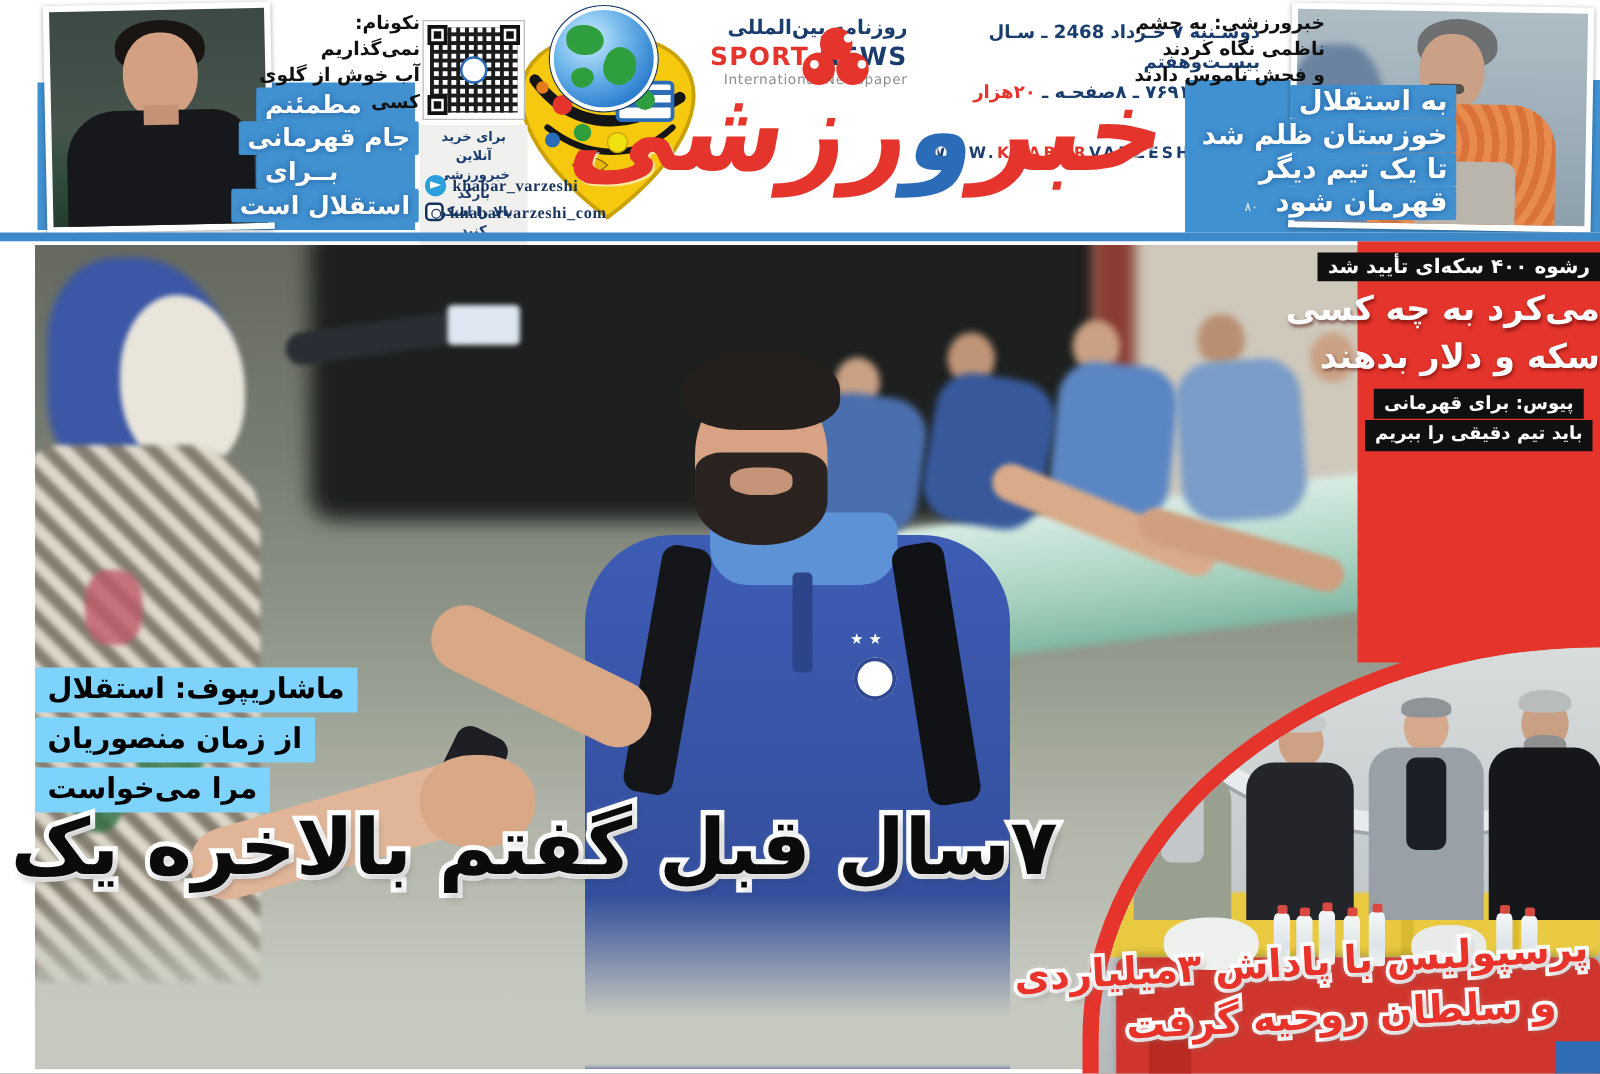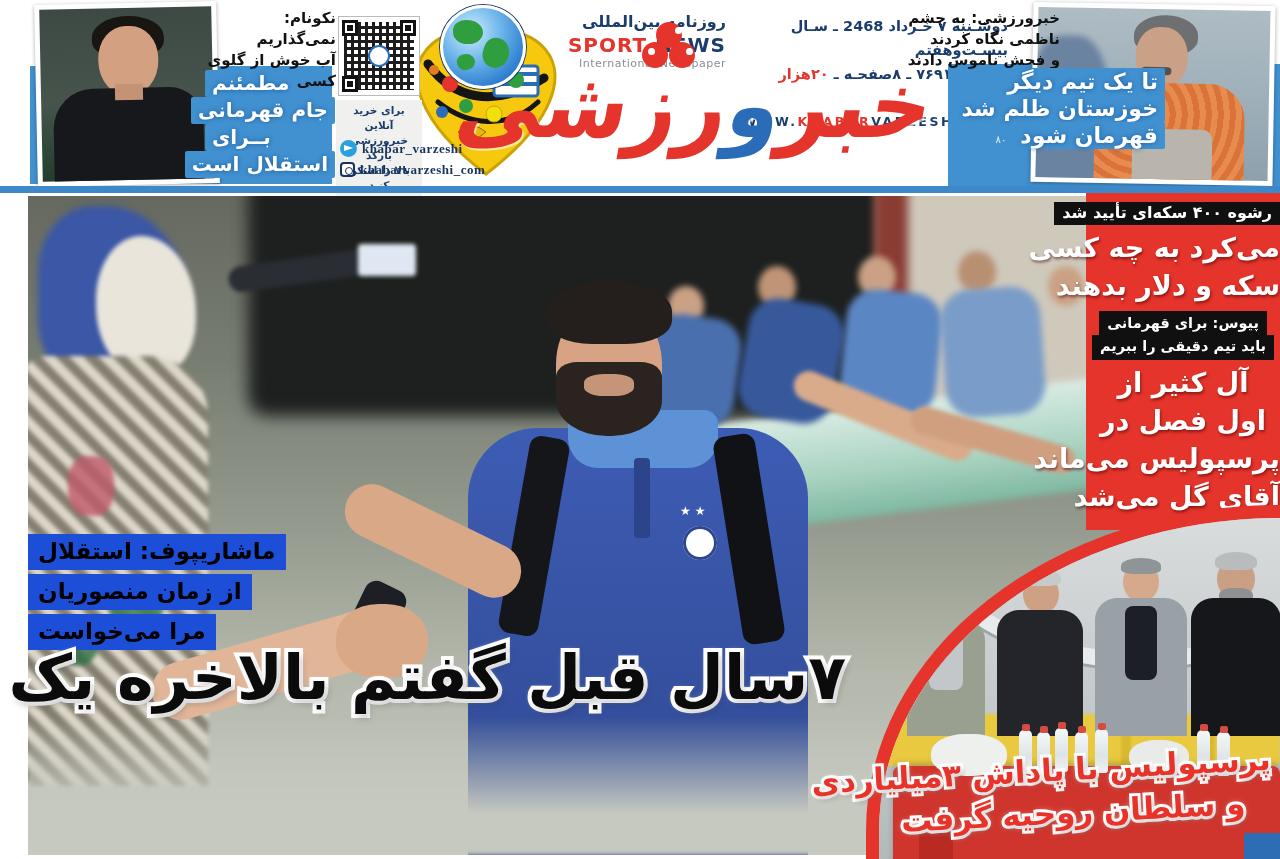--- a/index.html
+++ b/index.html
@@ -73,21 +73,21 @@
 
   
   .red-col { background:#e5342b; color:#fff; }
   .black-chip { display:inline-block; background:#101010; color:#fff; font-weight:bold;
     padding:1px 8px 3px; white-space:nowrap; }
   .redcol-headline { font-weight:900; color:#fff; font-size:27px; line-height:38px;
     text-align:center; text-shadow:1px 2px 3px rgba(70,0,0,.55); white-space:nowrap; }
   .footnote { font-size:10px; color:#fff; opacity:.85; }
 
   
-  .yellow-chip { display:table; background:#1d4ed8; color:#000; font-weight:900;
+  .yellow-chip { display:table; background:#7dd3fc; color:#000; font-weight:900;
     font-size:23px; line-height:30px; padding:2px 10px 4px; margin-bottom:4px; white-space:nowrap; }
 
   
   .big-headline { font-weight:900; color:#0b0b0b; font-size:62px; line-height:99px;
     text-align:center; white-space:nowrap;
     -webkit-text-stroke:8px #fff; paint-order:stroke fill;
     text-shadow:0 0 2px #fff, 0 0 6px rgba(255,255,255,.9), 3px 4px 6px rgba(0,0,0,.25); }
 
   
   .inset-frame { background:#e5342b; border-top-left-radius:100% 92%; }
@@ -228,22 +228,23 @@
       </div>
     </div>
 
     <div class="abs kicker rtl" style="left:900px;top:8px;width:160px;z-index:3;">
       <div>خبرورزشی: به چشم</div>
       <div>ناظمی نگاه کردند</div>
       <div>و فحش ناموس دادند</div>
     </div>
 
     <div class="abs rtl" style="left:950px;top:68px;width:215px;z-index:3;text-align:right;font-size:22px;">
+      <div><span class="bluebox-line">به استقلال</span></div>
+      <div><span class="bluebox-line">خوزستان ظلم شد</span></div>
       <div><span class="bluebox-line">تا یک تیم دیگر</span></div>
-      <div><span class="bluebox-line">خوزستان ظلم شد</span></div>
       <div>
         <span class="bluebox-line">قهرمان شود</span>
         <span class="footnote">۸۰</span>
       </div>
     </div>
   </div>
 
   <div class="abs divider" style="left:0;top:186px;width:1280px;height:7px;z-index:6;"></div>
 
   <div class="abs main-photo" style="left:28px;top:196px;width:1252px;height:659px;z-index:1;">
@@ -299,26 +300,20 @@
       <span class="black-chip" style="font-size:16px;">رشوه ۴۰۰ سکه‌ای تأیید شد</span>
     </div>
     <div class="redcol-headline" style="margin-top:4px;">
       <div>می‌کرد به چه کسی</div>
       <div>سکه و دلار بدهند</div>
     </div>
     <div style="margin-top:6px;line-height:22px;text-decoration:underline;">
       <span class="black-chip" style="font-size:14.5px;padding-bottom:1px;">پیوس: برای قهرمانی</span><br>
       <span class="black-chip" style="font-size:14.5px;padding-top:0;">باید تیم دقیقی را ببریم</span>
     </div>
-    <div class="redcol-headline" style="margin-top:4px;">
-      <div>آل کثیر از</div>
-      <div>اول فصل در</div>
-      <div>پرسپولیس می‌ماند</div>
-      <div>آقای گل می‌شد</div>
-    </div>
   </div>
 
   <div class="abs rtl" style="left:28px;top:534px;z-index:5;direction:ltr;">
     <div class="yellow-chip rtl">ماشاریپوف: استقلال</div>
     <div class="yellow-chip rtl">از زمان منصوریان</div>
     <div class="yellow-chip rtl">مرا می‌خواست</div>
   </div>
 
   <div class="abs big-headline rtl" style="left:36px;top:628px;width:810px;z-index:6;">
     <div>۷سال قبل گفتم بالاخره یک</div>

